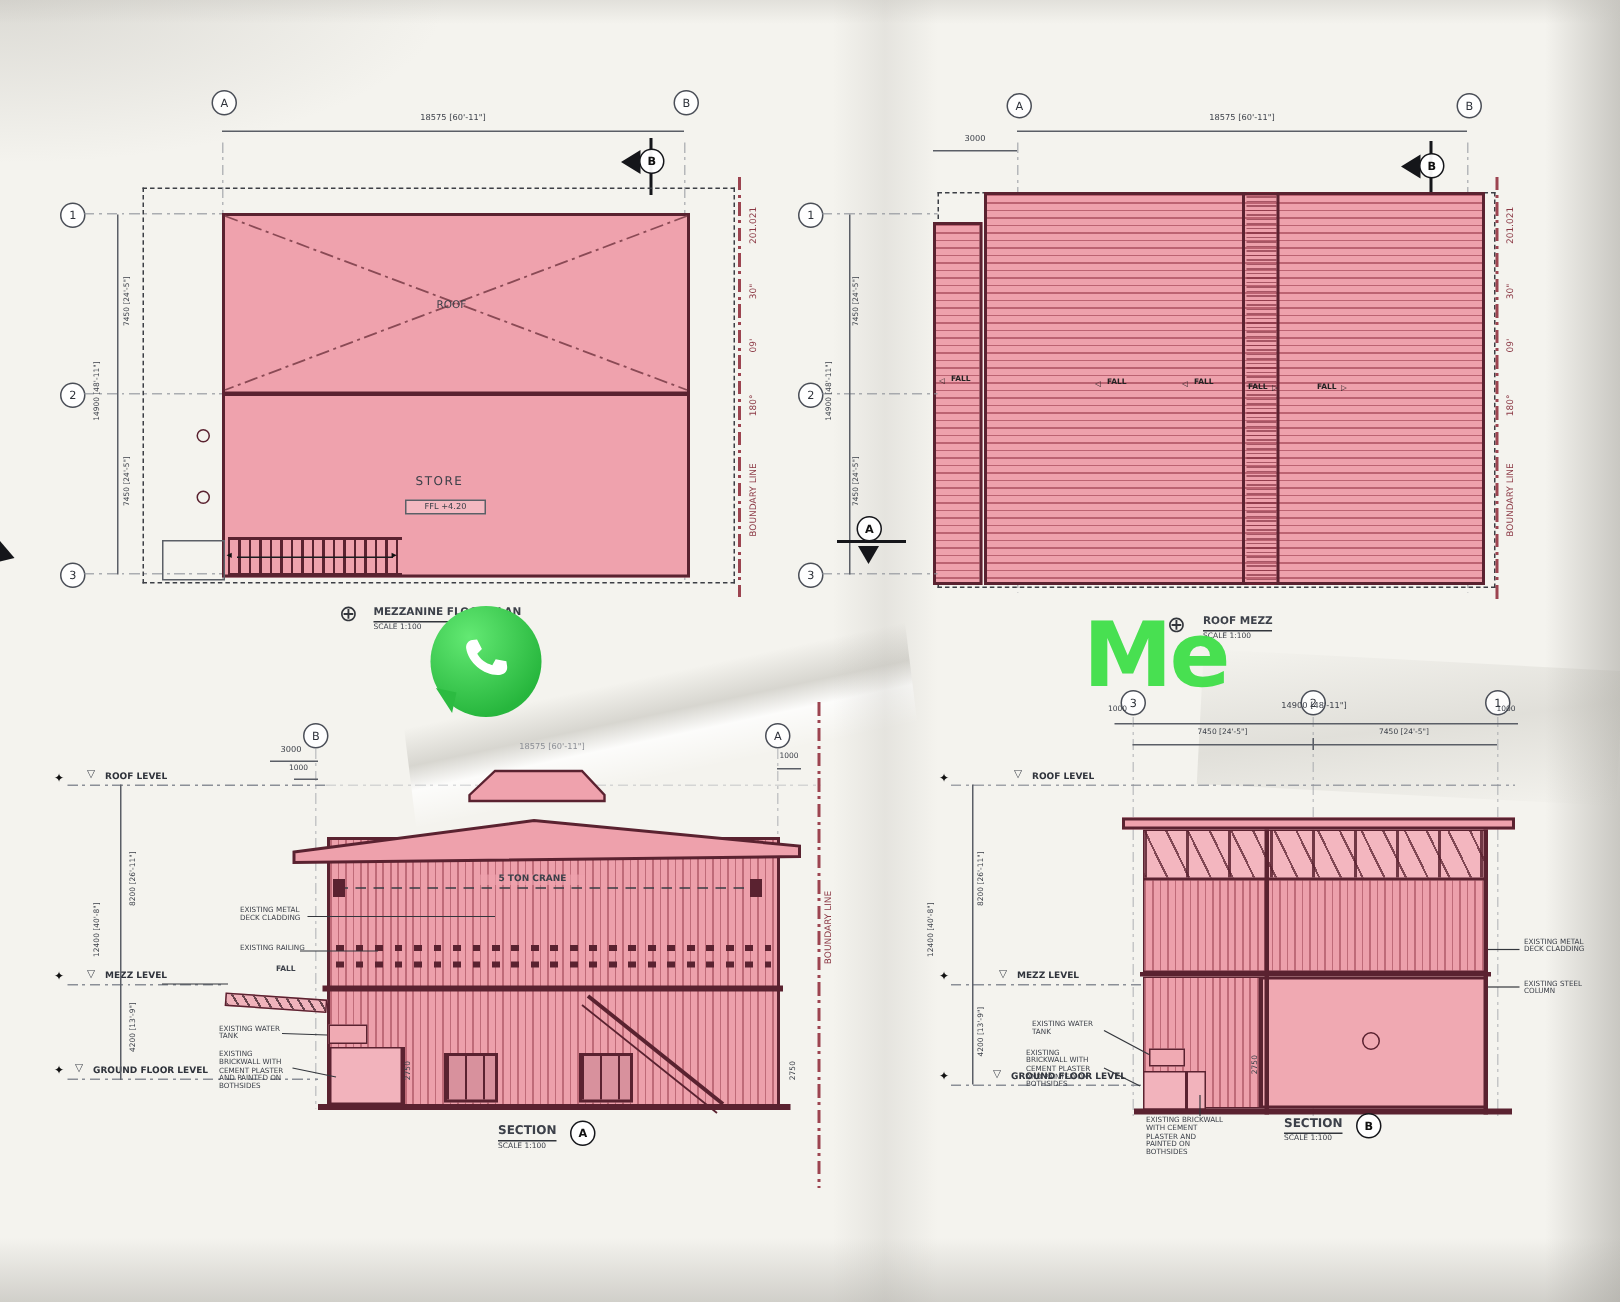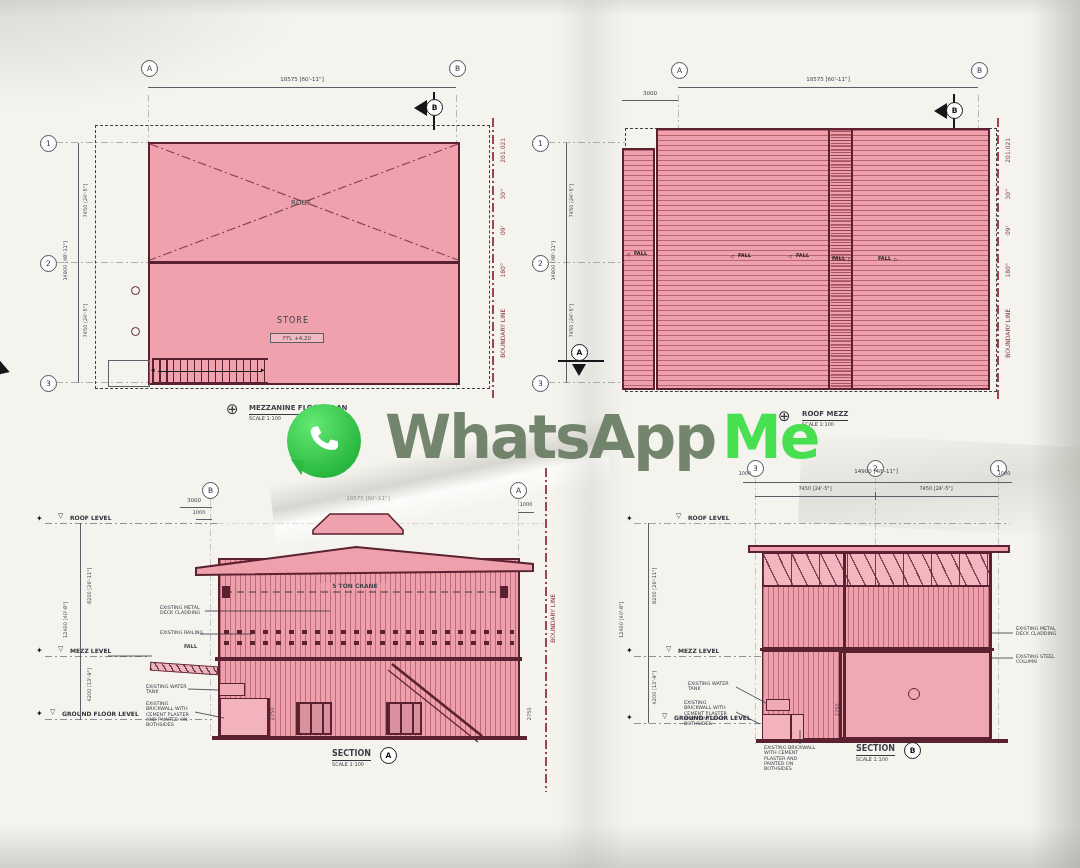--- a/index.html
+++ b/index.html
@@ -349,18 +349,17 @@
     <div class="t t5" style="left:856px;top:757px;">SCALE 1:100</div>
   </div>
 
   <div class="abs" style="left:0;top:395px;width:1080px;height:95px;">
     <div class="abs" style="left:287px;top:9px;width:74px;height:74px;border-radius:50%;background:radial-gradient(circle at 35% 28%,#63e973,#27b63d 75%);">
       <div class="abs" style="left:2px;top:56px;width:0;height:0;border-top:14px solid #2cbb41;border-left:14px solid transparent;transform:rotate(12deg);"></div>
       <svg style="left:17px;top:16px;" width="40" height="40" viewBox="0 0 36 36">
         <path d="M11.5 5 C9 5 7.2 7 7.2 9.5 C7.2 18.5 16.5 28 25.5 28 C28 28 30 26.2 30 23.7 L30 20.5 L23.8 18.4 L21.3 21.6 C17.6 20 14.8 17.3 13.3 13.6 L16.5 11.1 L14.4 5 Z" fill="#ffffff" transform="rotate(-8 18 18)"></path>
       </svg>
     </div>
-    <div class="wa-word" style="left:385px;top:5px;color:rgba(104,124,98,.93);">WhatsApp</div>
     <div class="wa-word" style="left:722px;top:5px;color:rgba(62,222,72,.95);">Me</div>
   </div>
 
 
 </div>
 
 </body></html>

